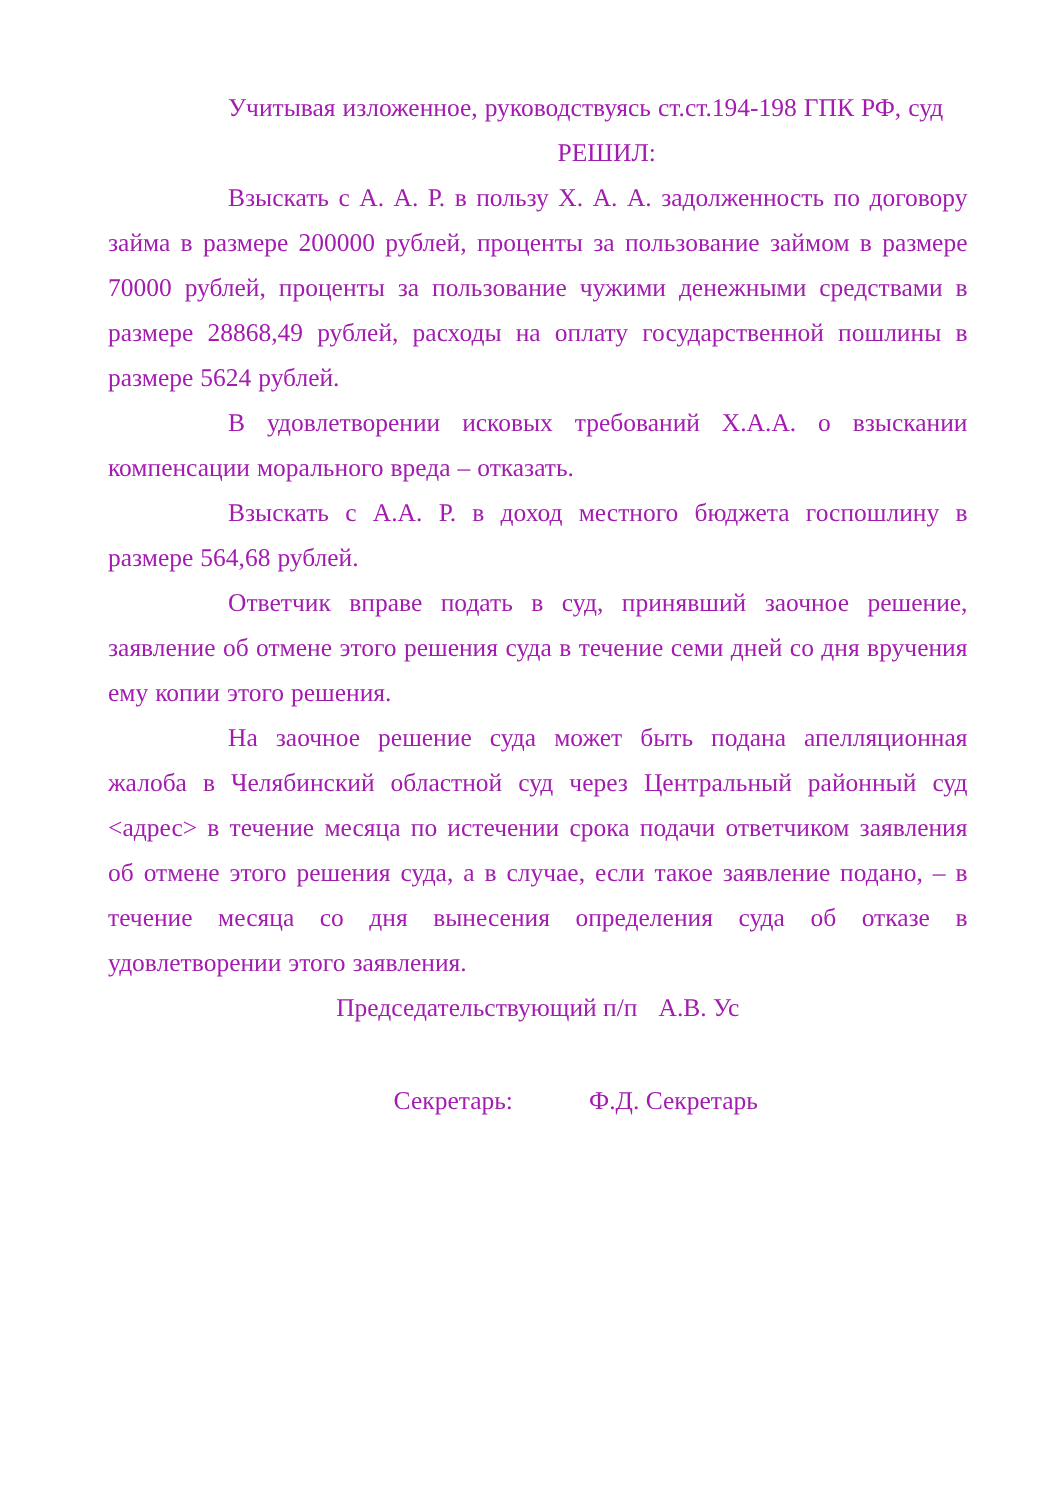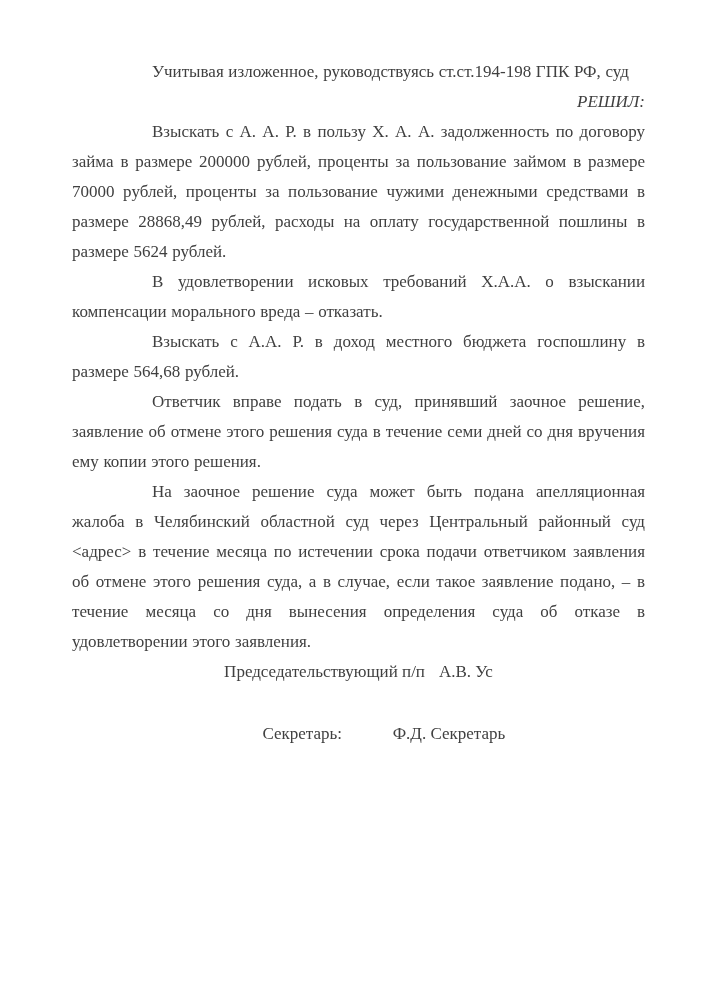--- a/index.html
+++ b/index.html
@@ -10,38 +10,37 @@
   body {
     width: 707px;
     height: 1000px;
     overflow: hidden;
   }
   .page {
     box-sizing: border-box;
     width: 707px;
     height: 1000px;
     background: #ffffff;
-    color: #404040;
+    color: #a21caf;
     padding: 57px 62px 0 72px;
     font-family: "Liberation Serif", "DejaVu Serif", serif;
     font-size: 17px;
     line-height: 30px;
   }
   .page p {
     margin: 0;
   }
   .para {
     text-align: justify;
     text-indent: 80px;
     word-spacing: 0.4px;
   }
   .heading {
-    text-align: right;
+    text-align: center;
     padding-left: 92px; 
-    font-style: italic;
   }
   .sig-line {
     margin-left: 80px;
     white-space: nowrap;
     text-align: center;
   }
   .presiding-name {
     margin-left: 14px;
   }
   .sig-label {

